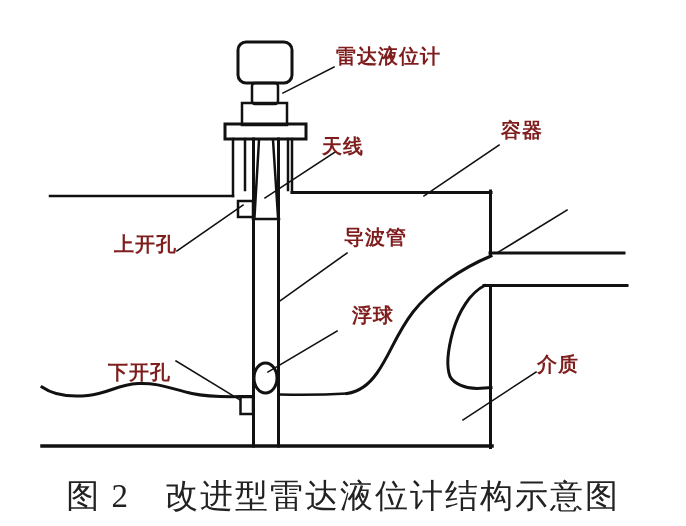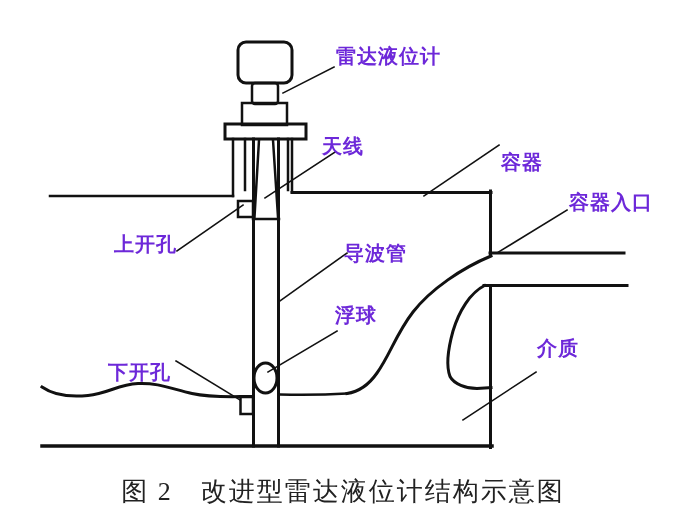--- a/index.html
+++ b/index.html
@@ -10,28 +10,28 @@
     overflow:hidden;
     font-family:"Liberation Serif","DejaVu Serif",serif;
   }
   .diagram-svg{position:absolute;left:0;top:0;}
   .lbl{
     position:absolute;
     font-size:20px;
     font-weight:700;
     letter-spacing:1px;
     line-height:1;
-    color:#6d28d9;
+    color:#7f1d1d;
     white-space:nowrap;
   }
   .caption{
     position:absolute;
     left:0;top:474px;width:686px;
     text-align:center;
-    font-size:26px;
+    font-size:33px;
     letter-spacing:2px;
     color:#222;
     font-weight:400;
     white-space:nowrap;
   }
 </style>
 </head>
 <body>
 
 <div class="stage">
@@ -76,23 +76,22 @@
       <path d="M347,253 L280,301"></path>
       <path d="M337,331 L268,372"></path>
       <path d="M177,251 L243,205"></path>
       <path d="M176,361 L240,400"></path>
       <path d="M536,372 L463,420"></path>
     </g>
   </svg>
 
   <div class="lbl" style="left:336px;top:46px">雷达液位计</div>
   <div class="lbl" style="left:322px;top:136px">天线</div>
-  <div class="lbl" style="left:501px;top:152px">容器</div>
-  <div class="lbl" style="left:569px;top:192px">容器入口</div>
-  <div class="lbl" style="left:344px;top:243px">导波管</div>
-  <div class="lbl" style="left:335px;top:305px">浮球</div>
+  <div class="lbl" style="left:501px;top:120px">容器</div>
+  <div class="lbl" style="left:344px;top:227px">导波管</div>
+  <div class="lbl" style="left:352px;top:305px">浮球</div>
   <div class="lbl" style="left:114px;top:234px">上开孔</div>
   <div class="lbl" style="left:108px;top:362px">下开孔</div>
-  <div class="lbl" style="left:537px;top:338px">介质</div>
+  <div class="lbl" style="left:537px;top:354px">介质</div>
 
   <div class="caption">图 2　改进型雷达液位计结构示意图</div>
 
 </div>
 
 </body></html>

